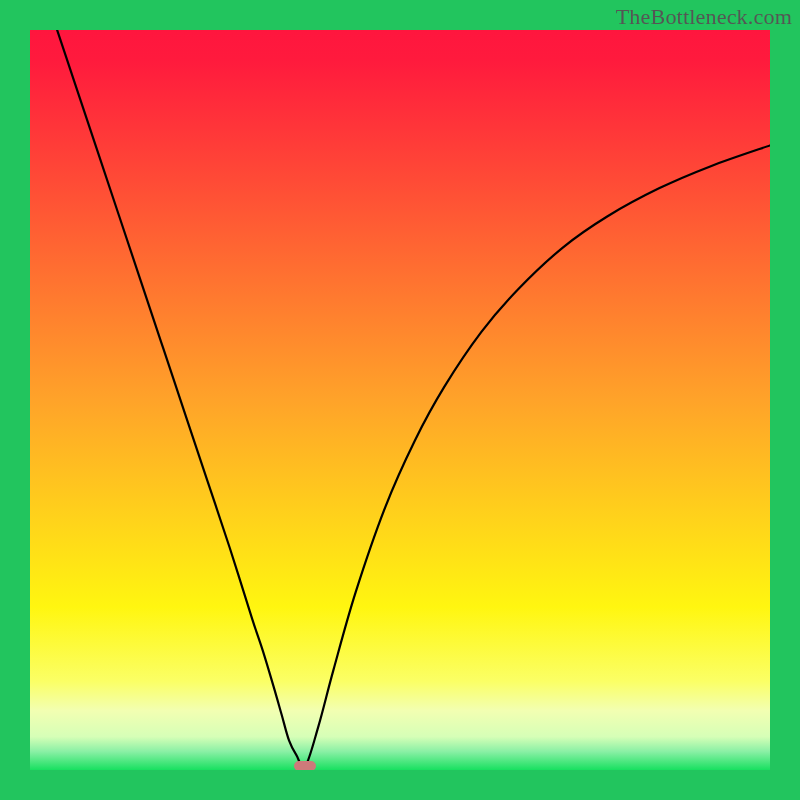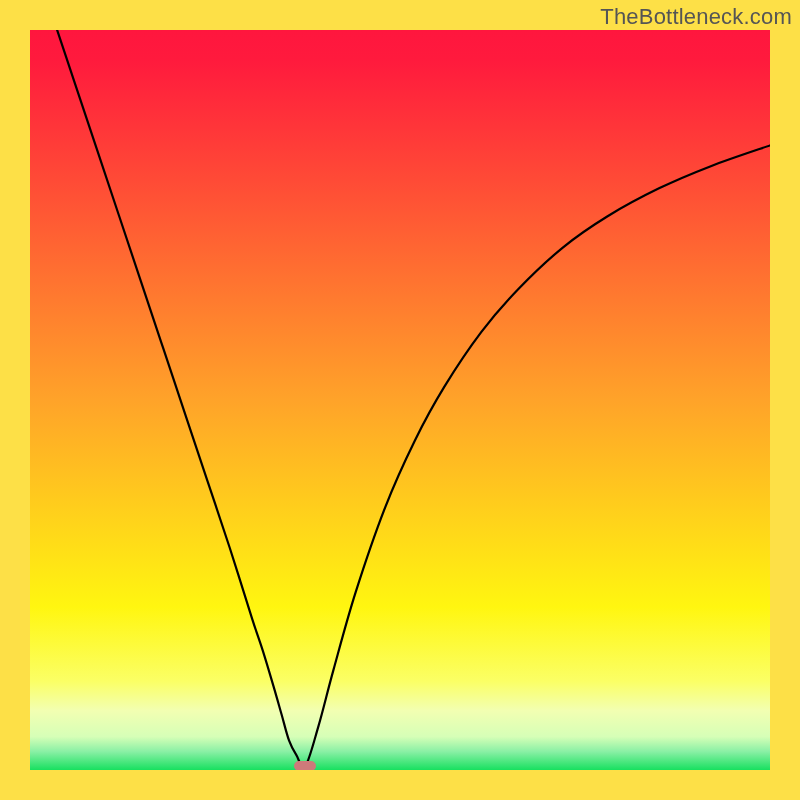--- a/index.html
+++ b/index.html
@@ -10,21 +10,22 @@
     overflow: hidden;
     background: #000;
     font-family: Arial, Helvetica, sans-serif;
   }
   .frame {
     position: absolute;
     left: 0;
     top: 0;
     width: 800px;
     height: 800px;
-    background: #fde047;
+    background: #22c55e;
+    font-family: Liberation Serif, serif;
   }
   .plot-area {
     position: absolute;
     left: 30px;
     top: 30px;
     width: 740px;
     height: 740px;
     overflow: hidden;
   }
   .watermark {

